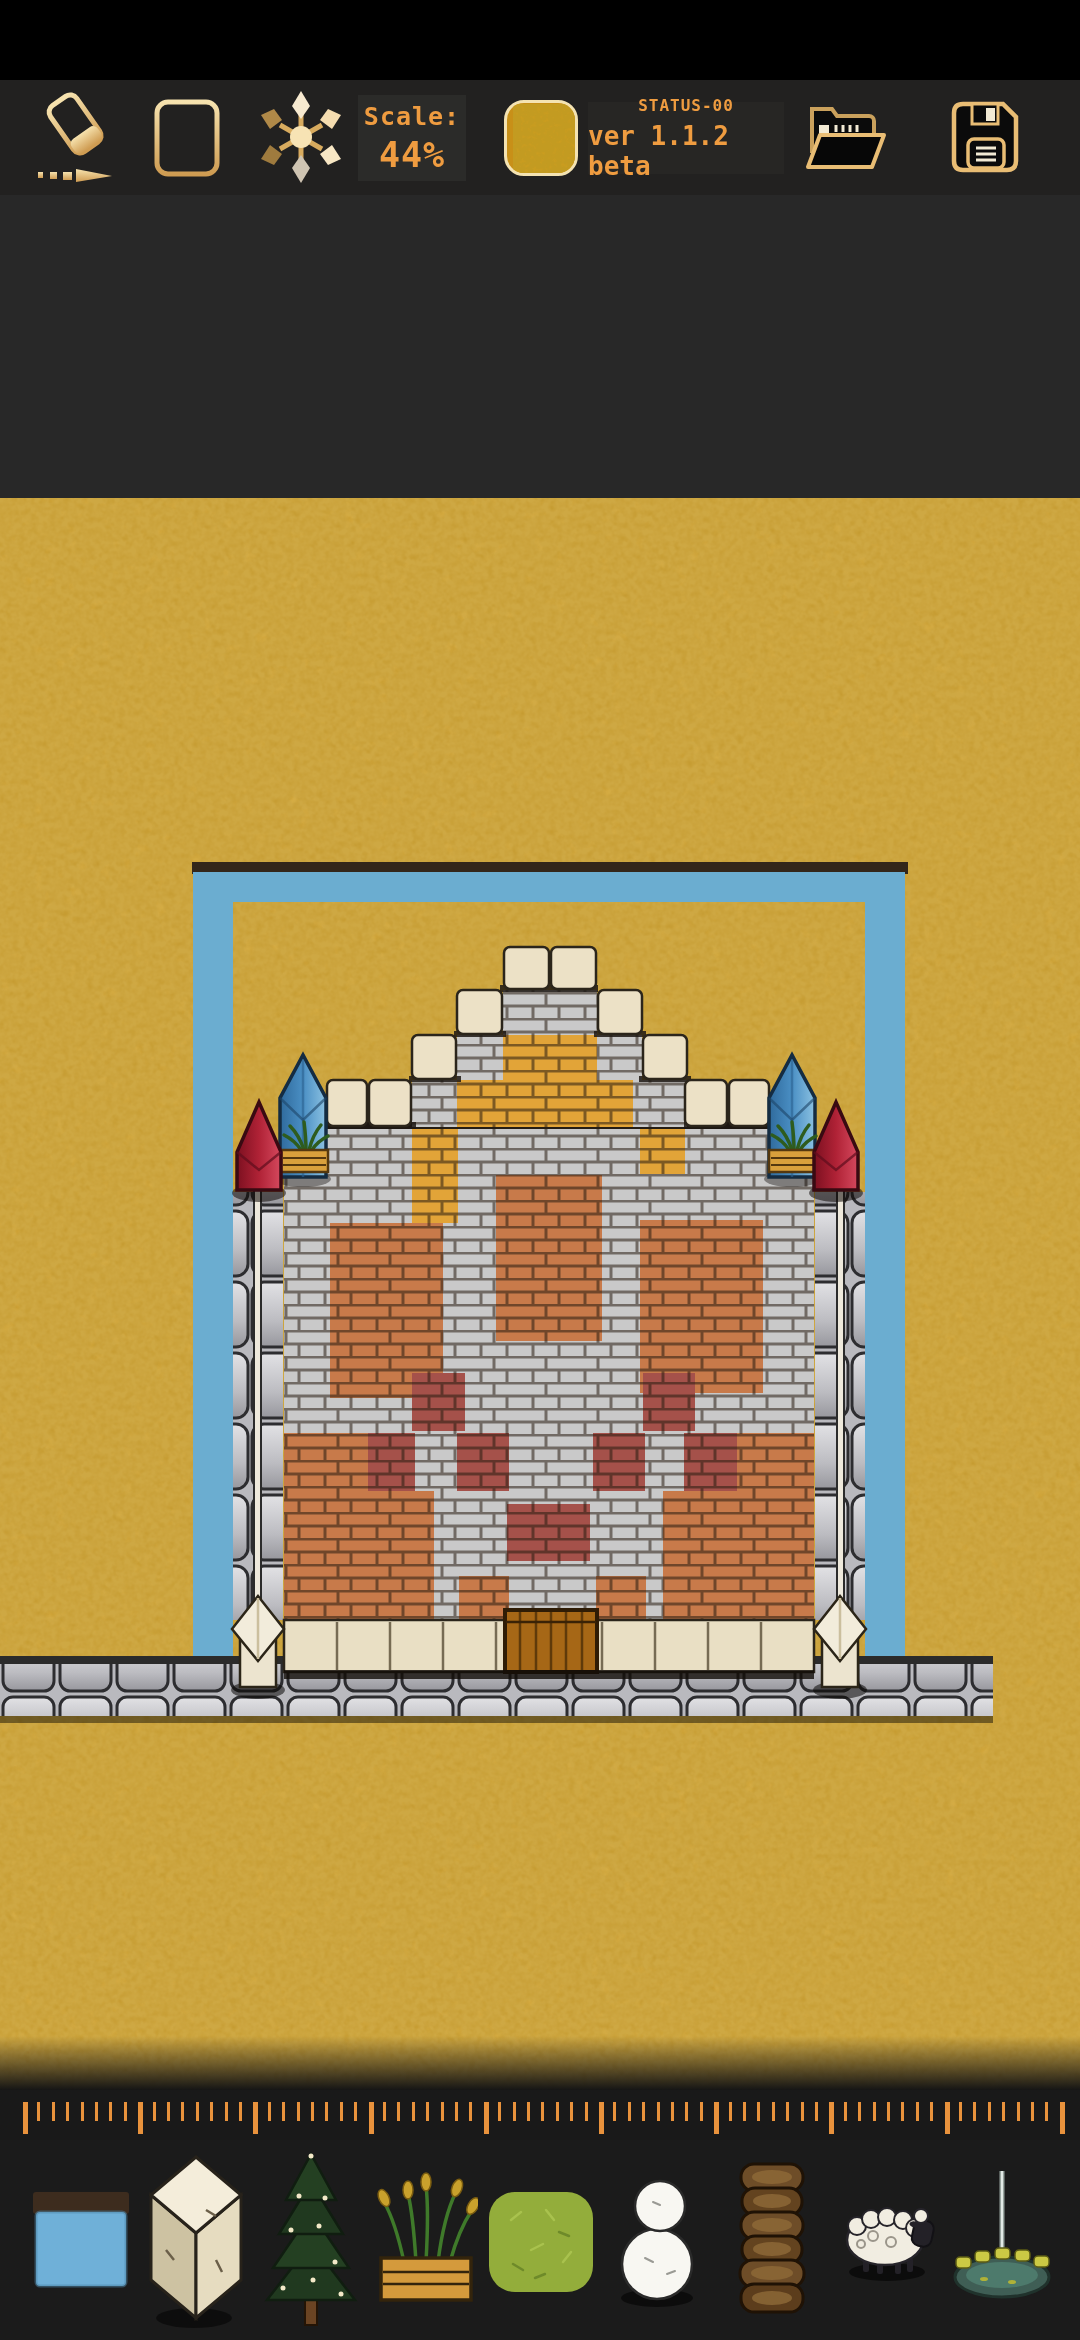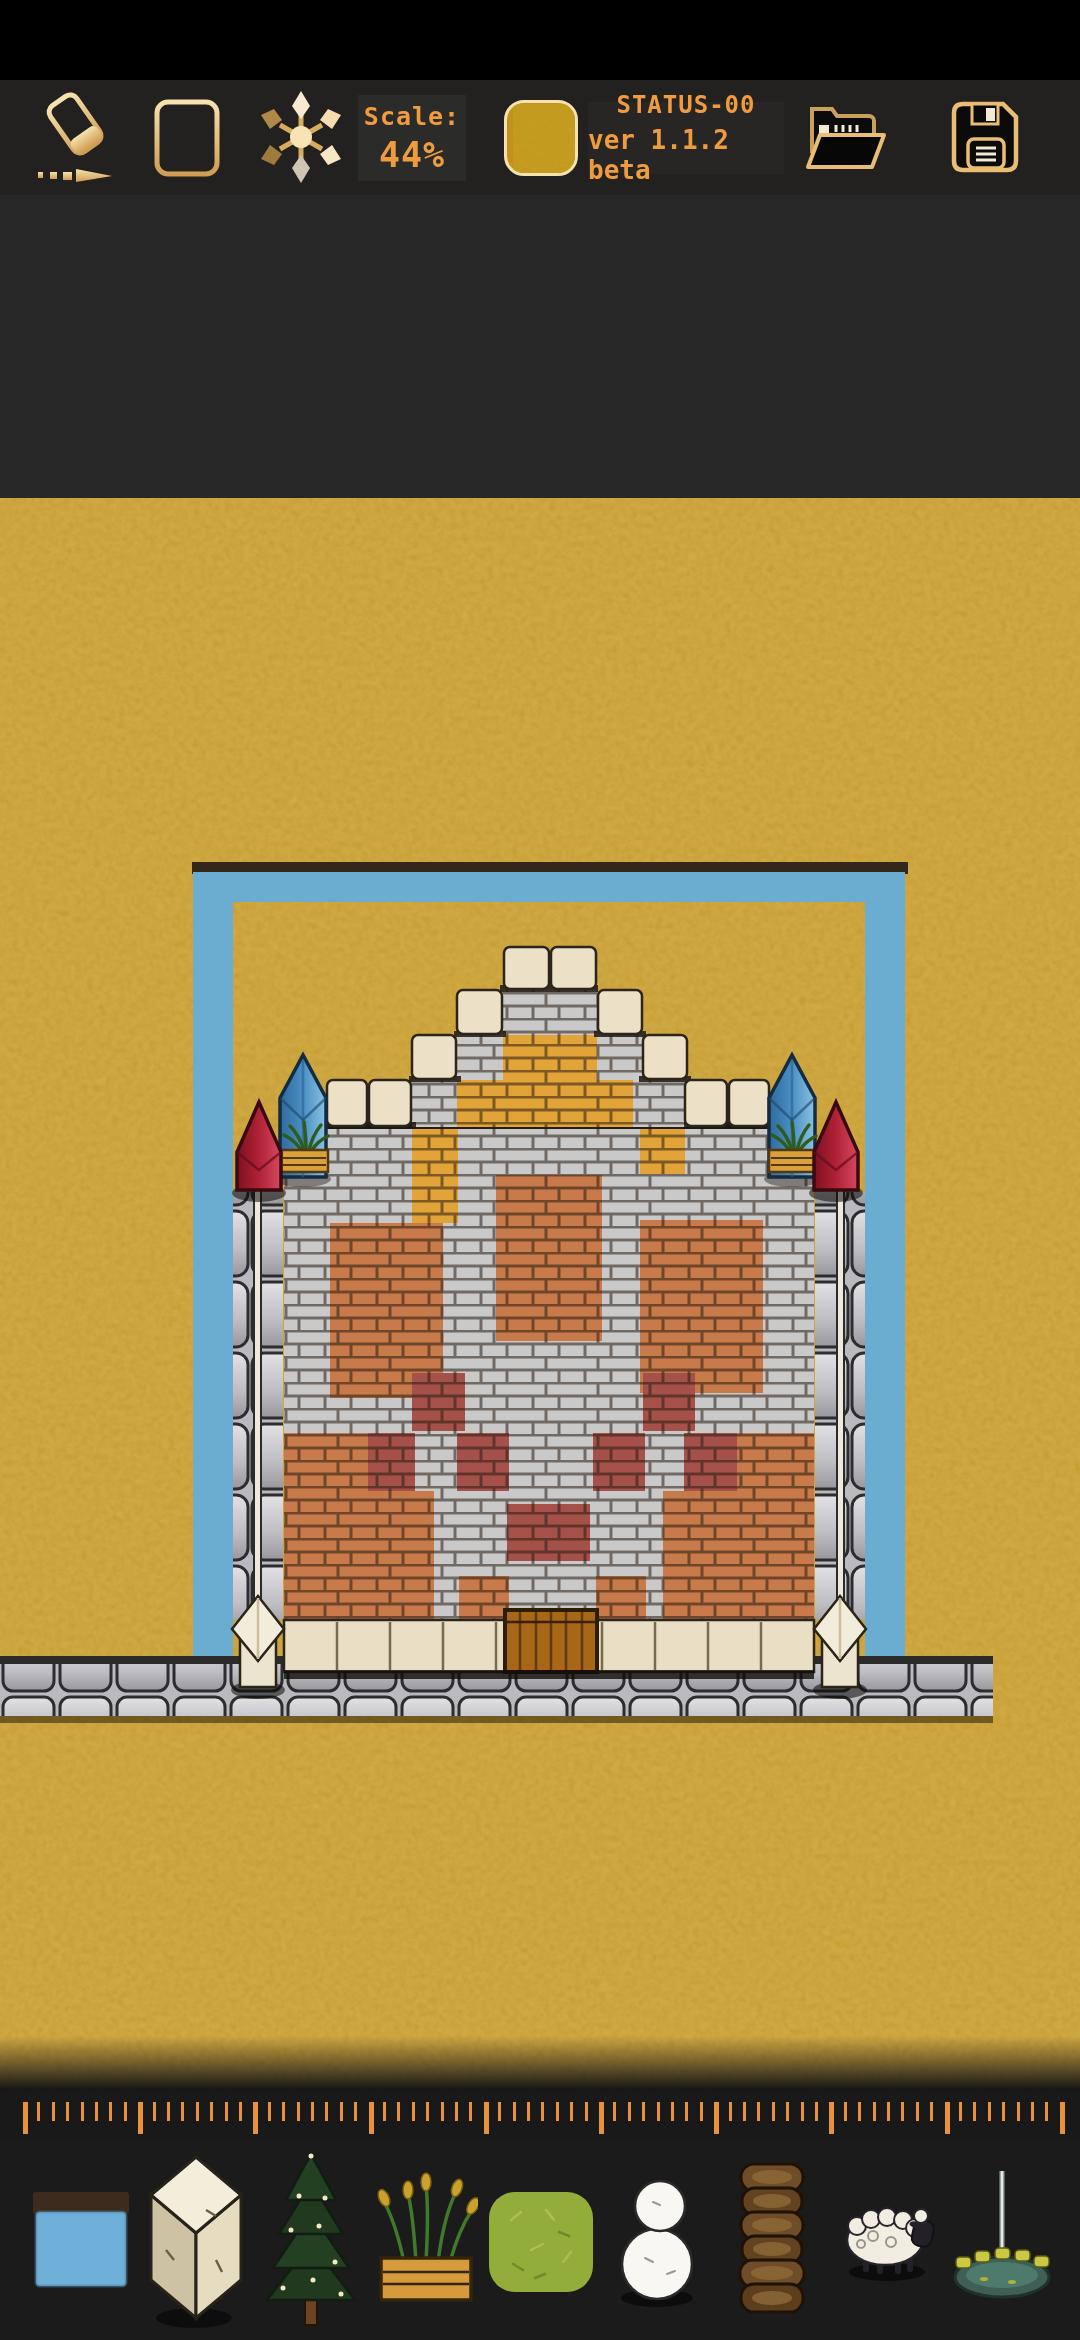--- a/index.html
+++ b/index.html
@@ -9,21 +9,21 @@
   .toolbar{position:absolute;left:0;top:80px;width:1080px;height:115px;background:#222120;}
   .toolbar svg.ticon{position:absolute;top:0;left:0;}
   .scale-panel{position:absolute;left:358px;top:15px;width:108px;height:86px;background:#2b2b29;
                display:flex;flex-direction:column;align-items:center;justify-content:center;gap:4px;}
   .scale-panel .t1{font-size:25px;font-weight:bold;color:#ef9c40;letter-spacing:1px;}
   .scale-panel .t2{font-size:35px;font-weight:bold;color:#ef9c40;letter-spacing:1px;}
   .tile-preview{position:absolute;left:504px;top:20px;width:74px;height:76px;border-radius:20px;
                 border:3px solid #f4e3b2;overflow:hidden;background:#c89018;}
   .status-readout{position:absolute;left:588px;top:22px;width:196px;height:72px;background:#272624;
                   display:flex;flex-direction:column;align-items:center;justify-content:center;gap:6px;}
-  .status-readout .s1{font-size:24px;font-weight:bold;color:#ef9c40;letter-spacing:1px;}
+  .status-readout .s1{font-size:16px;font-weight:bold;color:#ef9c40;letter-spacing:1px;}
   .status-readout .s2{font-size:26px;font-weight:bold;color:#ef9c40;letter-spacing:0px;}
   .gap-area{position:absolute;left:0;top:195px;width:1080px;height:303px;background:#282828;}
   .map-canvas{position:absolute;left:0;top:498px;width:1080px;height:1592px;}
   .dock{position:absolute;left:0;top:2090px;width:1080px;height:250px;background:#1b1b1b;}
   .ruler{position:absolute;left:0;top:0;width:1080px;height:50px;background:#191919;}
   .ticks-minor{position:absolute;left:23px;top:12px;width:1050px;height:19px;
     background:repeating-linear-gradient(to right,#e8923c 0 3px,transparent 3px 14.4px);}
   .ticks-major{position:absolute;left:23px;top:12px;width:1050px;height:32px;
     background:repeating-linear-gradient(to right,#e8923c 0 5px,transparent 5px 115.2px);}
   .palette{position:absolute;left:0;top:50px;width:1080px;height:200px;display:flex;padding-left:23px;box-sizing:border-box;}

